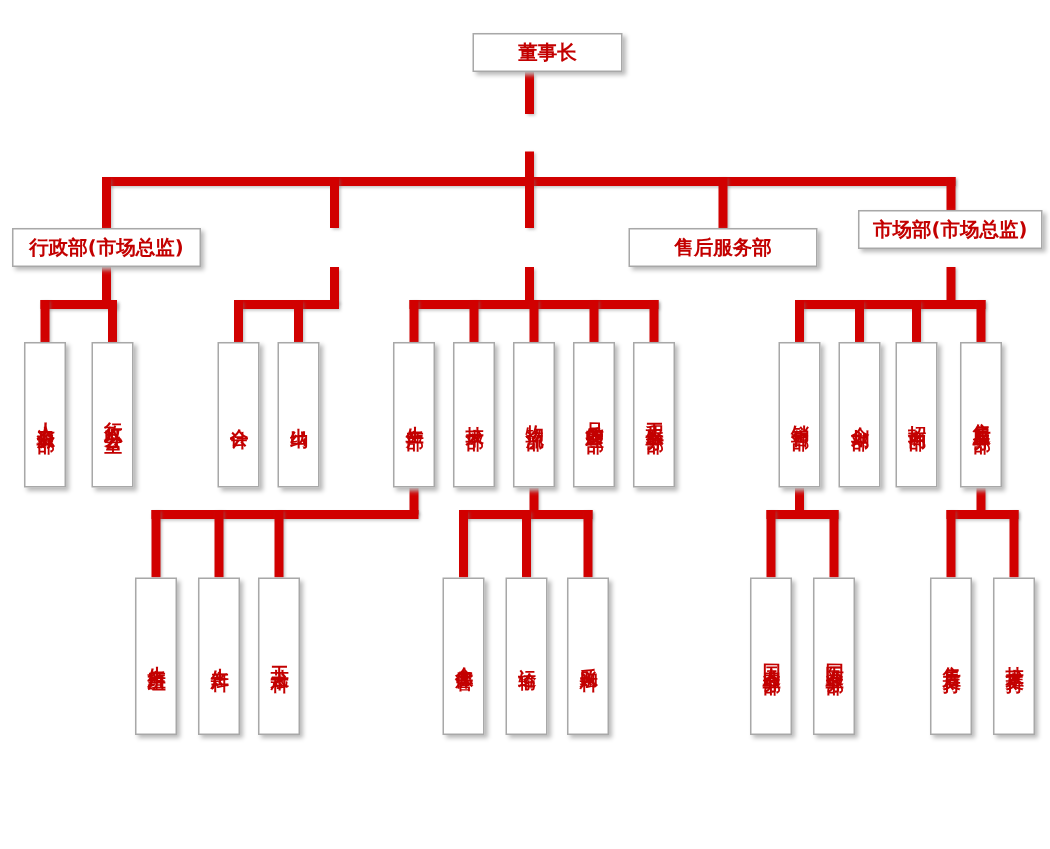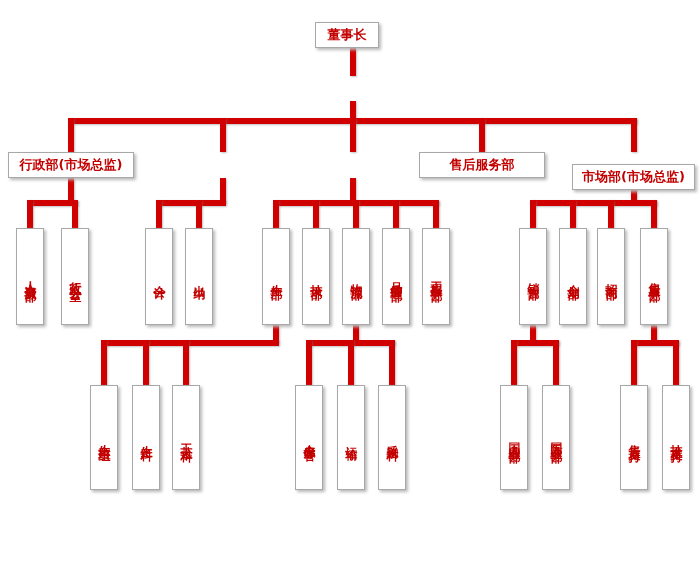--- a/index.html
+++ b/index.html
@@ -106,25 +106,25 @@
   <div class="ln" style="left:530px;top:325px;width:6px;height:18px"></div>
   <div class="ln" style="left:511px;top:340px;width:48px;height:6px"></div>
   <div class="ln" style="left:511px;top:340px;width:6px;height:45px"></div>
   <div class="ln" style="left:553px;top:340px;width:6px;height:45px"></div>
 
   <div class="ln" style="left:651px;top:325px;width:6px;height:18px"></div>
   <div class="ln" style="left:631px;top:340px;width:48px;height:6px"></div>
   <div class="ln" style="left:631px;top:340px;width:6px;height:45px"></div>
   <div class="ln" style="left:673px;top:340px;width:6px;height:45px"></div>
 
-  <div class="hbox" style="left:315px;top:22px;width:64px">董事长</div>
+  <div class="hbox" style="left:315px;top:22px;width:100px">董事长</div>
 
   <div class="hbox" style="left:8px;top:152px;width:126px">行政部(市场总监)</div>
   <div class="hbox" style="left:419px;top:152px;width:126px">售后服务部</div>
-  <div class="hbox" style="left:572px;top:164px;width:123px">市场部(市场总监)</div>
+  <div class="hbox" style="left:572px;top:140px;width:123px">市场部(市场总监)</div>
 
   <div class="vbox t4" style="left:16px">
       <span>人力资源部</span>
     </div>
   <div class="vbox t4" style="left:61px">
       <span>行政办公室</span>
     </div>
   <div class="vbox t4" style="left:145px">
       <span>会计</span>
     </div>

